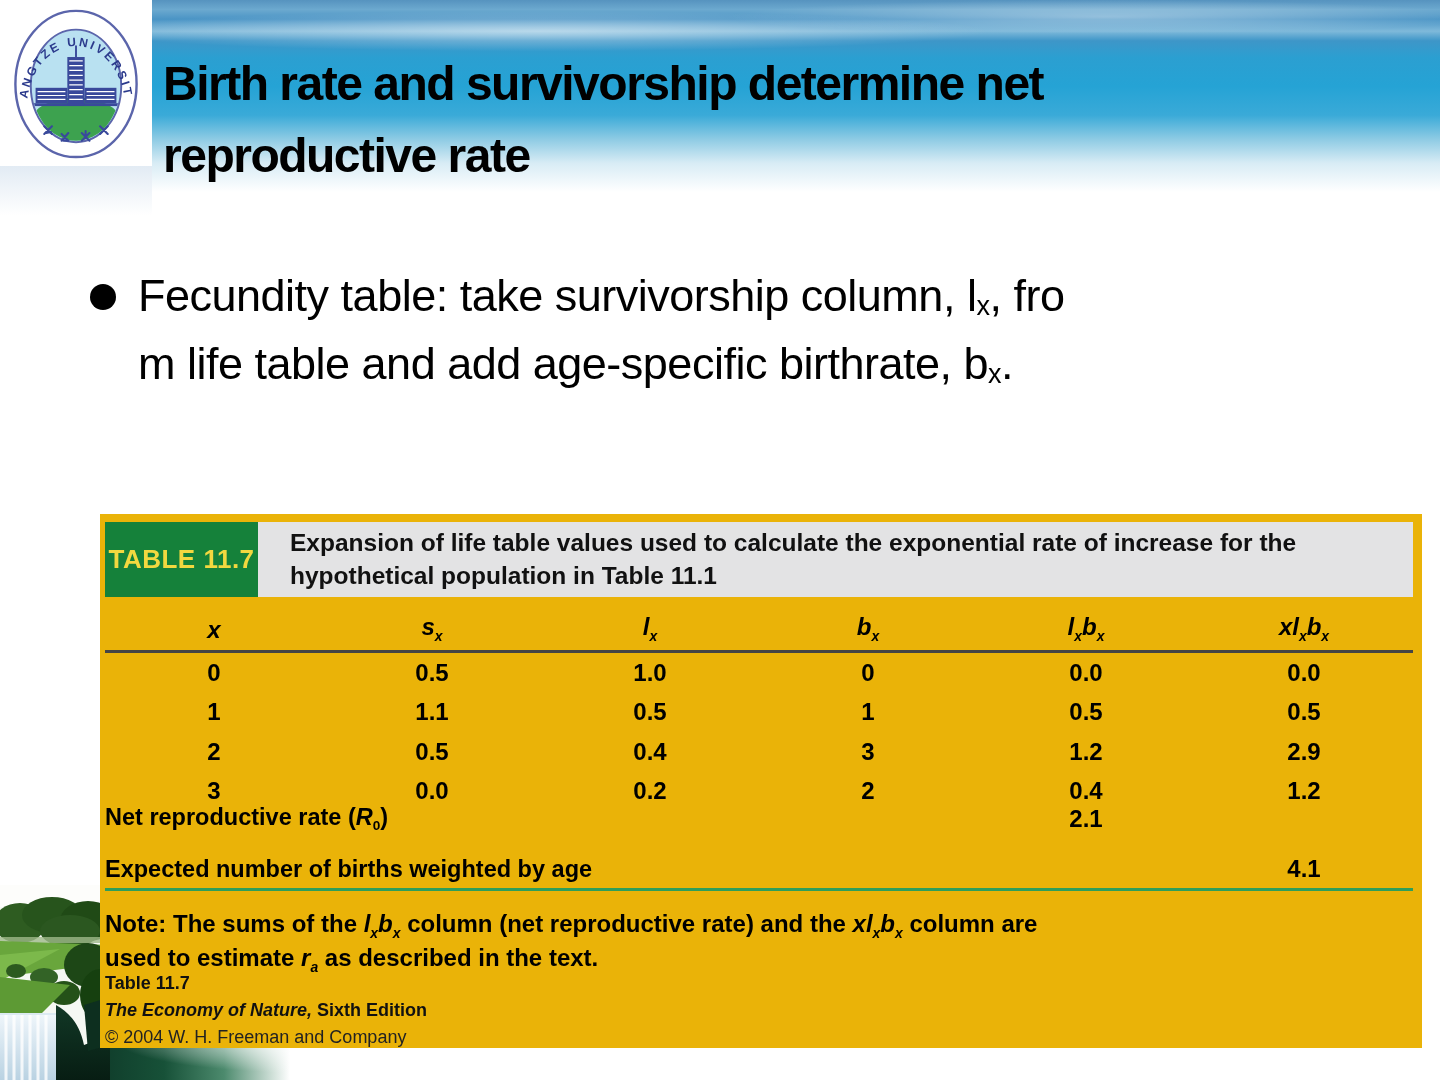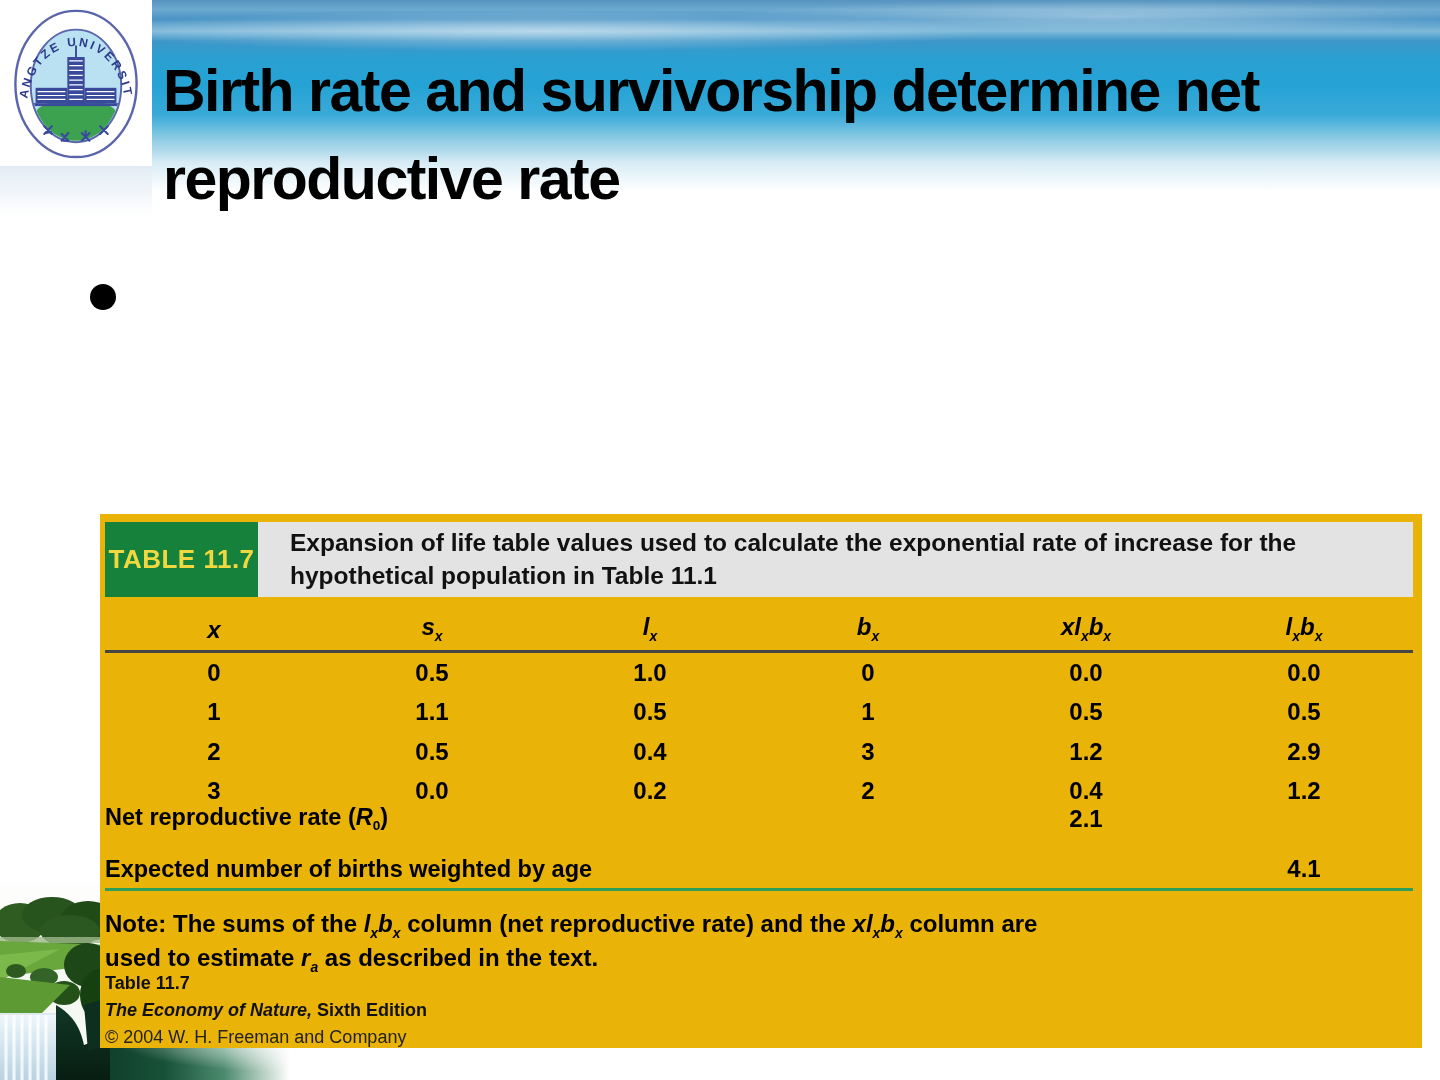--- a/index.html
+++ b/index.html
@@ -15,21 +15,21 @@
         #2b9fd1 24%,#25a3d5 36%,#3aaad8 48%,#8ecbe4 58%,#d8ecf5 68%,#ffffff 80%,#ffffff 100%);}
   .under-band{position:absolute;left:0;top:166px;width:152px;height:55px;
     background:linear-gradient(180deg,#e2ebf4 0%,#ffffff 90%);}
   .logo-box{position:absolute;left:0;top:0;width:152px;height:166px;background:#ffffff;
     display:flex;align-items:center;justify-content:center;}
   .logo-box svg{width:132px;height:152px;}
   .arc-text{font-family:"Liberation Sans",sans-serif;font-size:12.5px;font-weight:bold;
     fill:#2b3a8c;letter-spacing:2.5px;}
 
   .title{position:absolute;left:163px;top:48px;width:1270px;
-    font-size:59px;font-weight:bold;line-height:1.49;letter-spacing:-1.5px;color:#000;}
+    font-size:48px;font-weight:bold;line-height:1.49;letter-spacing:-1.5px;color:#000;}
 
   
   .bullet-dot{position:absolute;left:90px;top:284px;width:26px;height:26px;border-radius:50%;background:#000;}
   .bullet-text{position:absolute;left:138px;top:262px;width:1280px;
     font-size:45px;line-height:1.51;letter-spacing:-0.5px;color:#000;}
   .bullet-text .sub{font-size:0.6em;vertical-align:-0.15em;}
 
   
   .nature{position:absolute;left:0;top:885px;width:110px;height:195px;z-index:1;}
   .nature svg{width:100%;height:100%;display:block;}
@@ -106,20 +106,24 @@
       </g>
     </svg>
   </div>
 
   <div class="title">
     <div>Birth rate and survivorship determine net</div>
     <div>reproductive rate</div>
   </div>
 
   <div class="bullet-dot"></div>
+  <div class="bullet-text">
+    <div><span>Fecundity table: take survivorship column, l</span><span class="sub">x</span><span>, fro</span></div>
+    <div><span>m life table and add age-specific birthrate, b</span><span class="sub">x</span><span>.</span></div>
+  </div>
 
   <div class="nature">
     <svg viewBox="0 0 110 195" preserveAspectRatio="none">
       <defs>
         <linearGradient id="fallg" x1="0" y1="0" x2="0" y2="1">
           <stop offset="0" stop-color="#eef5fa"></stop>
             <stop offset="1" stop-color="#b9d2e2"></stop>
         </linearGradient>
         <linearGradient id="darkg" x1="0" y1="0" x2="0" y2="1">
           <stop offset="0" stop-color="#123826"></stop>
@@ -157,22 +161,22 @@
         <div>Expansion of life table values used to calculate the exponential rate of increase for the</div>
         <div>hypothetical population in Table 11.1</div>
       </div>
     </div>
 
     <div class="t-grid t-head">
       <div class="t-cell"><span class="i">x</span></div>
       <div class="t-cell"><span class="i">s</span><span class="i sub">x</span></div>
       <div class="t-cell"><span class="i">l</span><span class="i sub">x</span></div>
       <div class="t-cell"><span class="i">b</span><span class="i sub">x</span></div>
+      <div class="t-cell"><span class="i">l</span><span class="i sub">x</span><span class="i">b</span><span class="i sub">x</span></div>
       <div class="t-cell"><span class="i">xl</span><span class="i sub">x</span><span class="i">b</span><span class="i sub">x</span></div>
-      <div class="t-cell"><span class="i">l</span><span class="i sub">x</span><span class="i">b</span><span class="i sub">x</span></div>
     </div>
     <div class="t-rule-dark"></div>
 
     <div class="t-rows" id="t-rows">
         <div class="t-row">
           <div class="t-cell">0</div>
           <div class="t-cell">0.5</div>
           <div class="t-cell">1.0</div>
           <div class="t-cell">0</div>
           <div class="t-cell">0.0</div>

